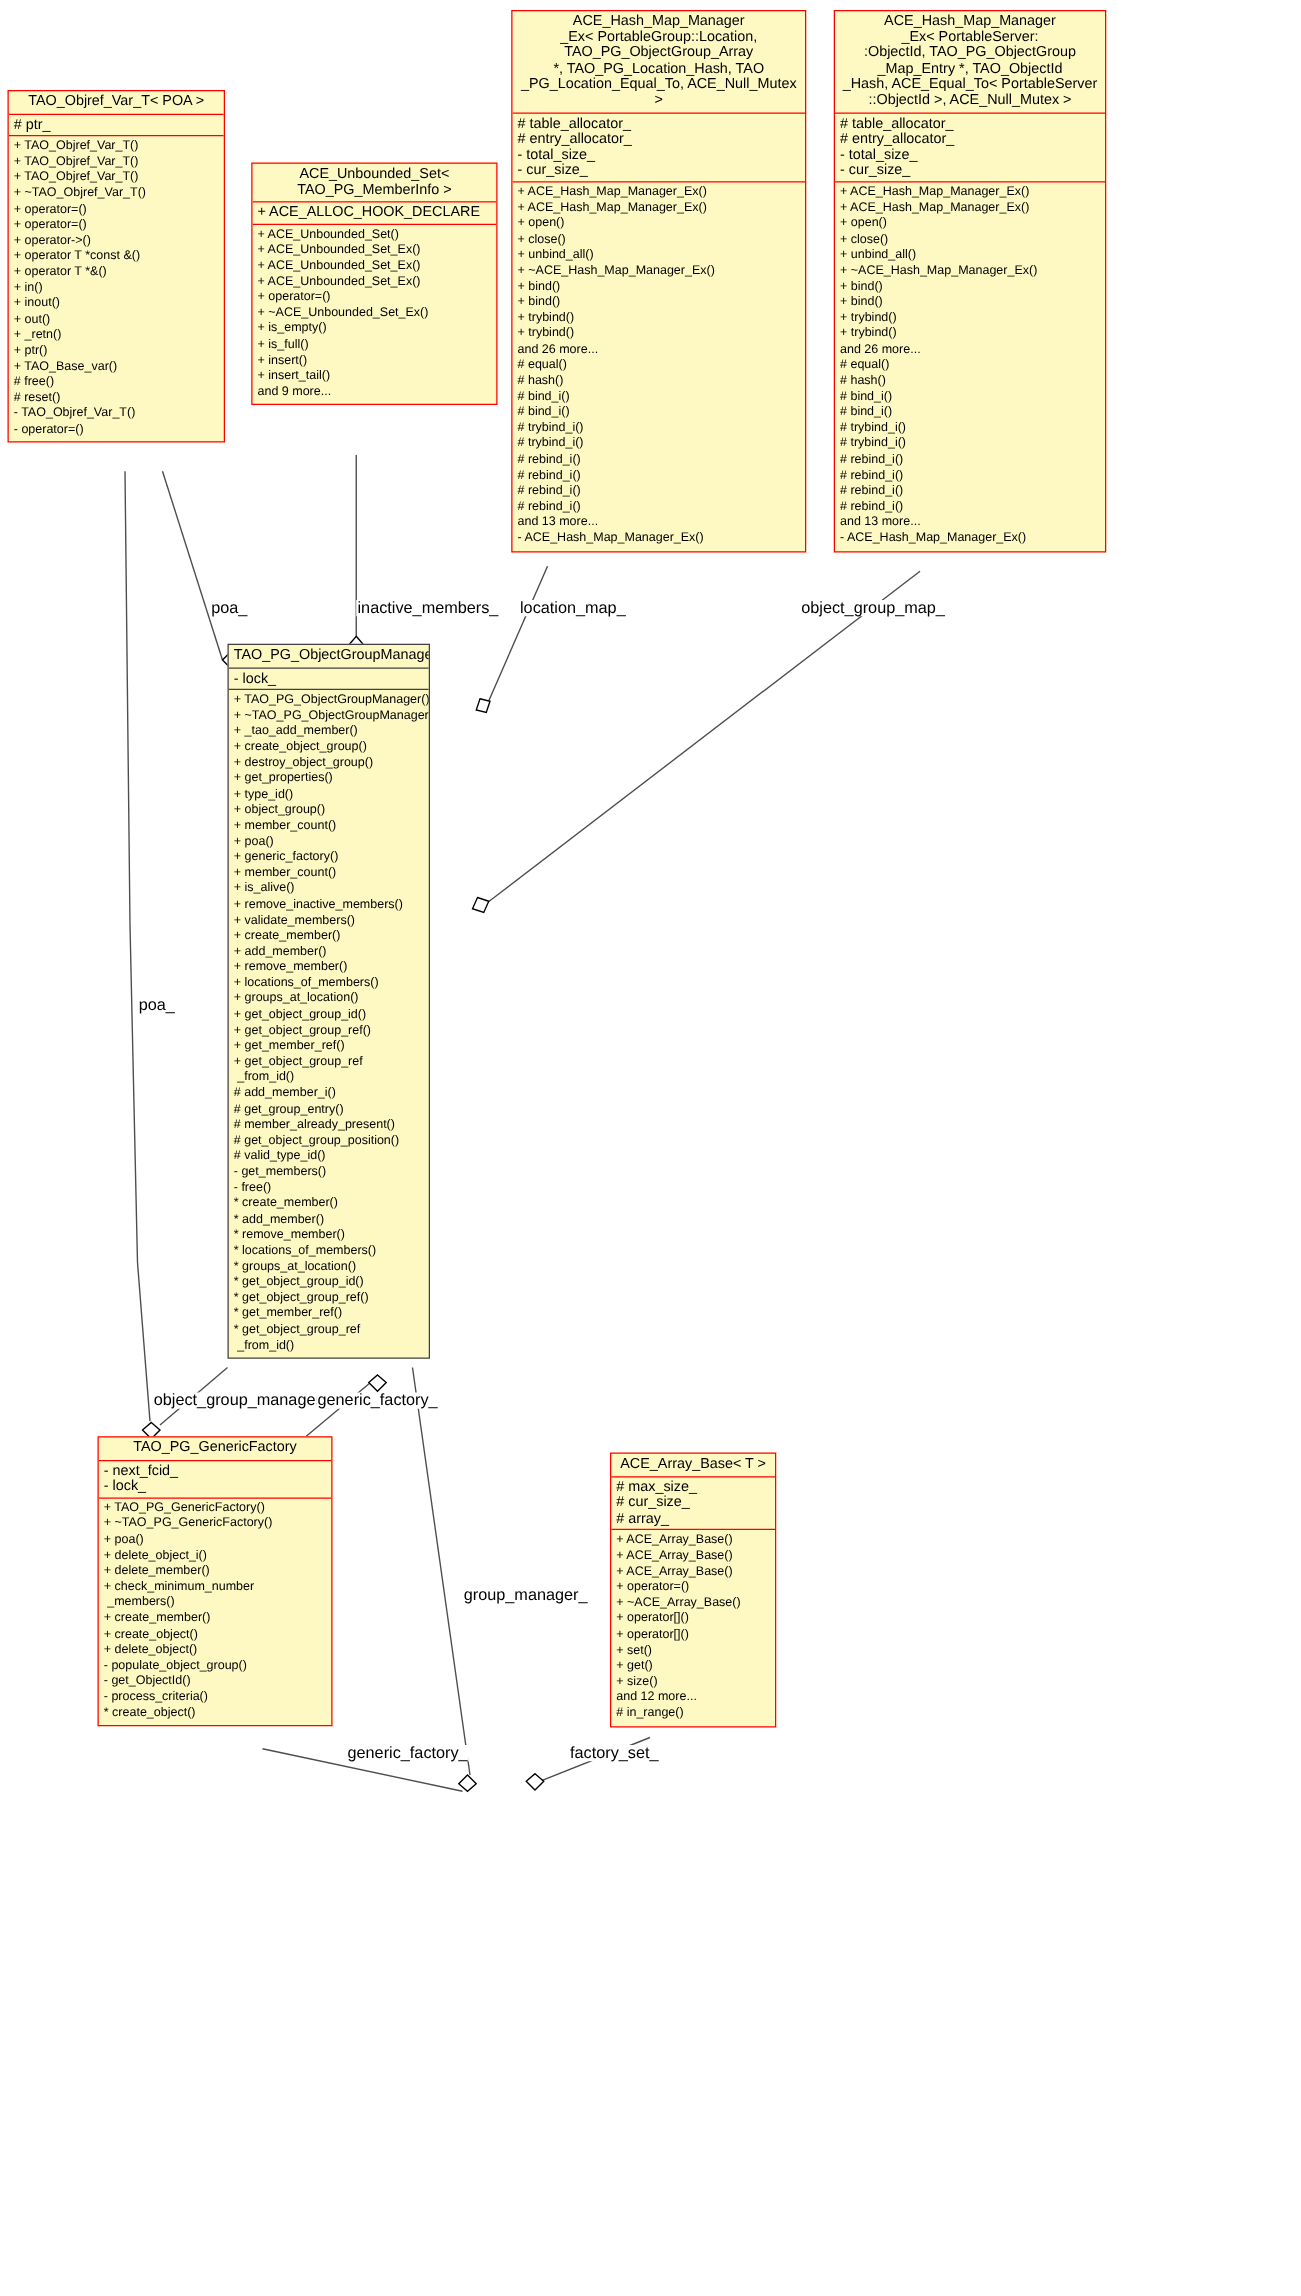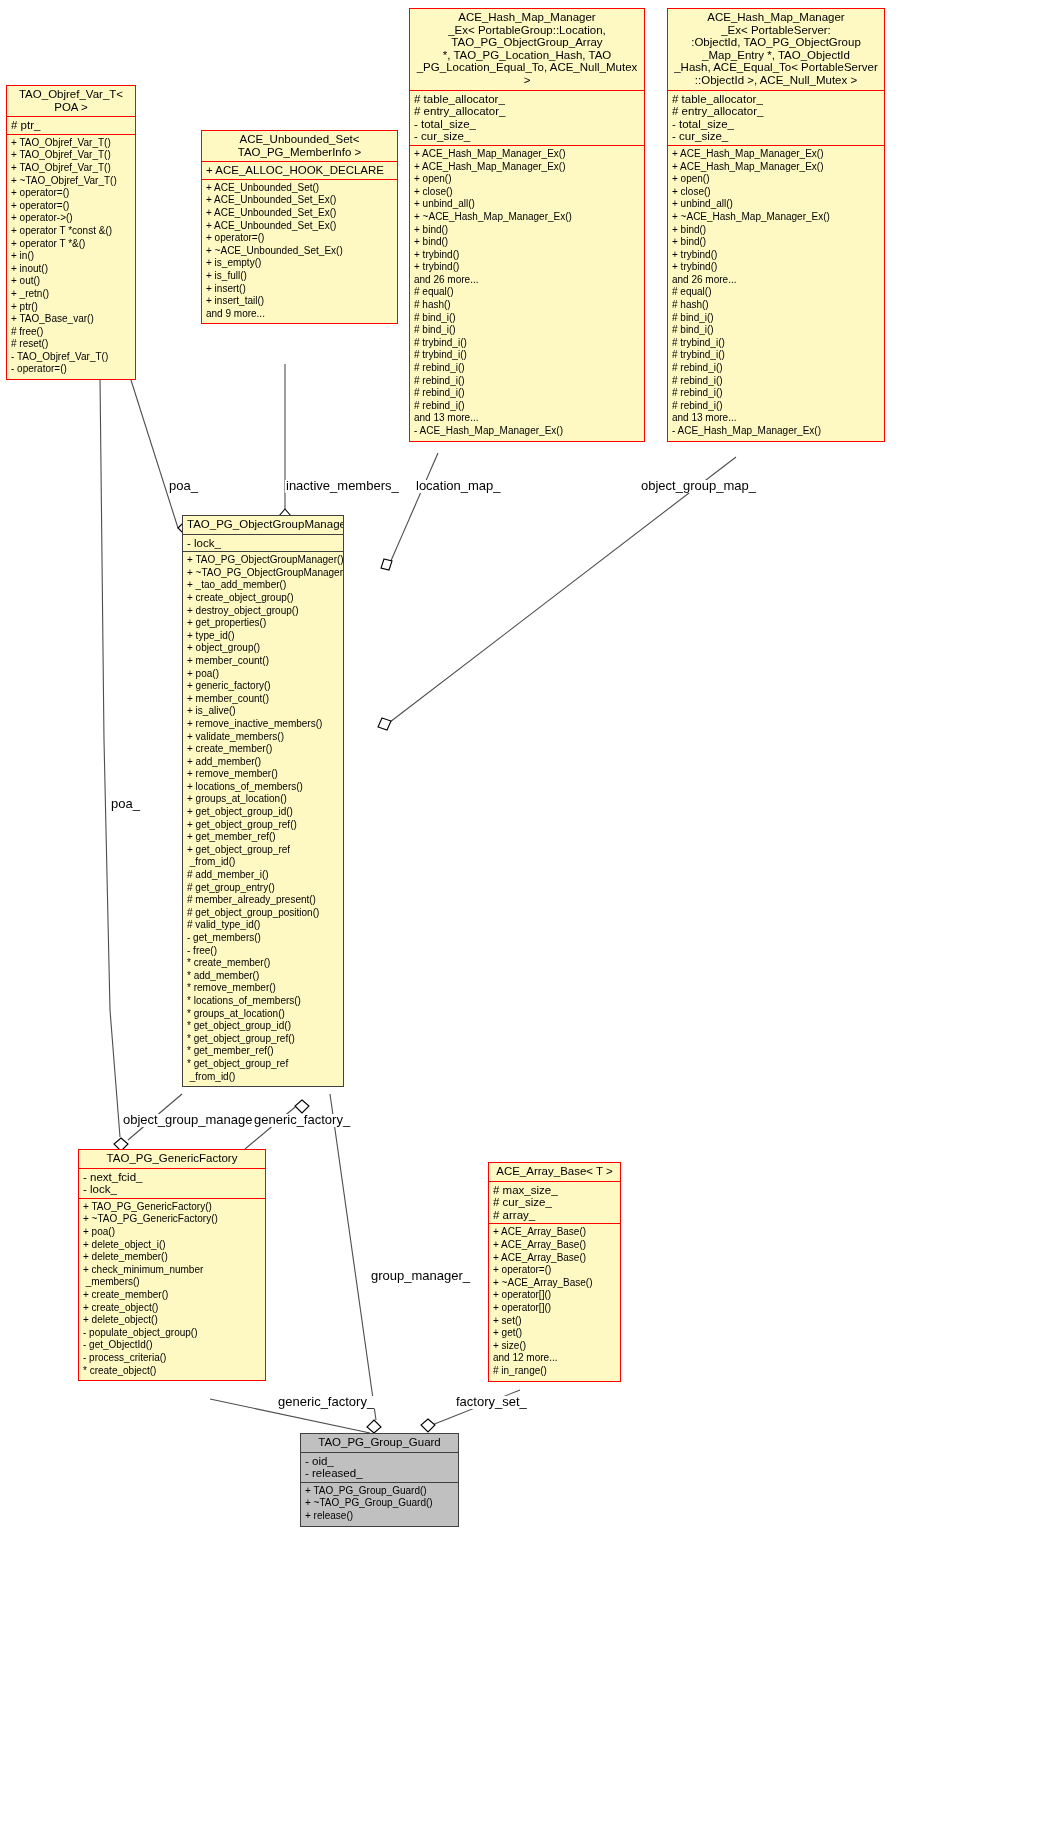--- a/index.html
+++ b/index.html
@@ -117,21 +117,21 @@
       <path d="M 121 1138 l 7 6 l -7 7 l -7 -7 z"></path>
 
       <path d="M 302 1100 l 7 6 l -7 7 l -7 -7 z"></path>
 
       <path d="M 374 1420 l 7 7 l -7 6 l -7 -6 z"></path>
 
       <path d="M 428 1419 l 7 6 l -7 7 l -7 -7 z"></path>
     </g>
   </svg>
 
-  <div class="node" style="left:6px; top:85px; width:130px;">
+  <div class="node" style="left:6px; top:72px; width:174px;">
     <div class="title">TAO_Objref_Var_T&lt; POA &gt;</div>
     <div class="attrs">
       <div class="row"># ptr_</div>
     </div>
     <div class="ops">
       <div class="row">+ TAO_Objref_Var_T()</div>
       <div class="row">+ TAO_Objref_Var_T()</div>
       <div class="row">+ TAO_Objref_Var_T()</div>
       <div class="row">+ ~TAO_Objref_Var_T()</div>
       <div class="row">+ operator=()</div>
@@ -343,32 +343,20 @@
       <div class="row">+ operator[]()</div>
       <div class="row">+ operator[]()</div>
       <div class="row">+ set()</div>
       <div class="row">+ get()</div>
       <div class="row">+ size()</div>
       <div class="row">and 12 more...</div>
       <div class="row"># in_range()</div>
     </div>
   </div>
 
-  <div class="node focus" style="left:300px; top:1433px; width:159px;">
-    <div class="title" style="background:#c0c0c0;">TAO_PG_Group_Guard</div>
-    <div class="attrs" style="background:#c0c0c0;">
-      <div class="row">- oid_</div>
-      <div class="row">- released_</div>
-    </div>
-    <div class="ops" style="background:#c0c0c0;">
-      <div class="row">+ TAO_PG_Group_Guard()</div>
-      <div class="row">+ ~TAO_PG_Group_Guard()</div>
-      <div class="row">+ release()</div>
-    </div>
-  </div>
 
   <div class="edge-label" style="left:168px; top:480px;">poa_</div>
   <div class="edge-label" style="left:285px; top:480px;">inactive_members_</div>
   <div class="edge-label" style="left:415px; top:480px;">location_map_</div>
   <div class="edge-label" style="left:640px; top:480px;">object_group_map_</div>
   <div class="edge-label" style="left:110px; top:798px;">poa_</div>
   <div class="edge-label" style="left:122px; top:1114px;">object_group_manager_</div>
   <div class="edge-label" style="left:253px; top:1114px;">generic_factory_</div>
   <div class="edge-label" style="left:370px; top:1270px;">group_manager_</div>
   <div class="edge-label" style="left:277px; top:1396px;">generic_factory_</div>

